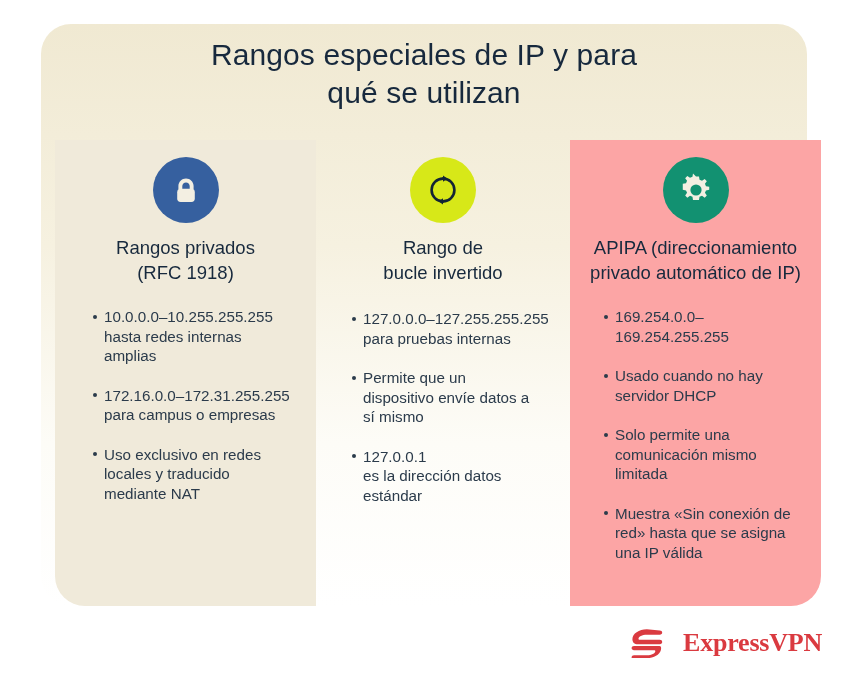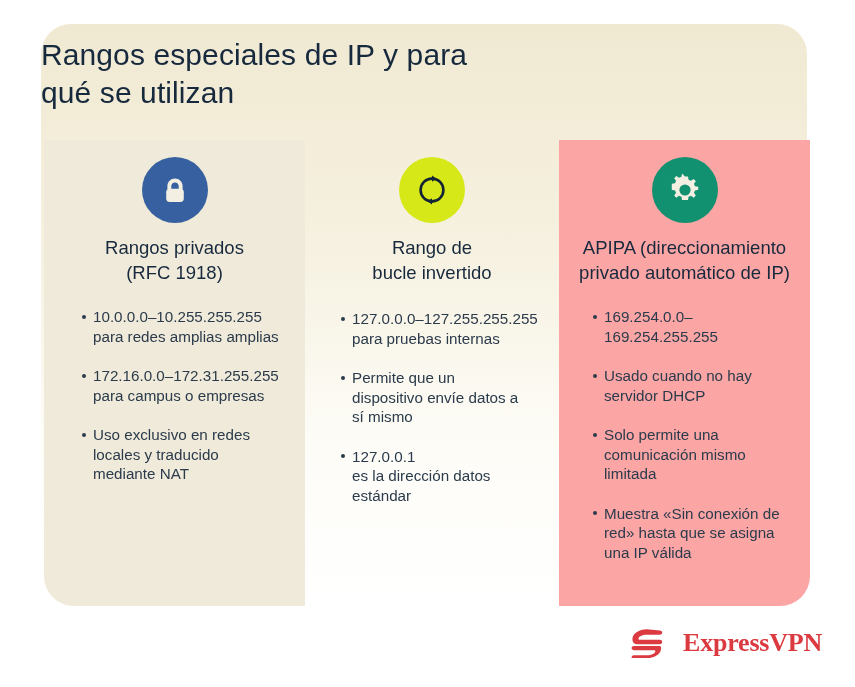--- a/index.html
+++ b/index.html
@@ -28,33 +28,34 @@
     height: 582px;
     border-radius: 30px;
     background: linear-gradient(180deg, #f0e9d2 0%, #f6f1e0 38%, #fdfcf7 72%, #ffffff 100%);
   }
   
   .title {
     position: absolute;
     left: 41px;
     top: 36px;
     width: 766px;
+    text-align: center;
     color: #17293d;
     font-size: 30px;
     line-height: 38px;
     font-weight: 400;
     letter-spacing: 0.1px;
   }
   .title .line {
     display: block;
   }
   
   .columns {
     position: absolute;
-    left: 44px;
+    left: 55px;
     top: 140px;
     width: 766px;
     height: 466px;
     display: flex;
     align-items: stretch;
   }
   .col {
     position: relative;
     box-sizing: border-box;
   }
@@ -172,21 +173,21 @@
           <rect x="11.2" y="18.8" width="17.6" height="13.2" rx="3.4" fill="#f3efe2"></rect>
         </svg>
       </div>
       <div class="col-head">
         <span class="line">Rangos privados</span>
         <span class="line">(RFC 1918)</span>
       </div>
       <ul class="bullets">
         <li>
           <span class="ln">10.0.0.0–10.255.255.255</span>
-          <span class="ln">para redes amplias amplias</span>
+          <span class="ln">hasta redes internas amplias</span>
         </li>
         <li>
           <span class="ln">172.16.0.0–172.31.255.255</span>
           <span class="ln">para campus o empresas</span>
         </li>
         <li>
           <span class="ln">Uso exclusivo en redes</span>
           <span class="ln">locales y traducido</span>
           <span class="ln">mediante NAT</span>
         </li>

